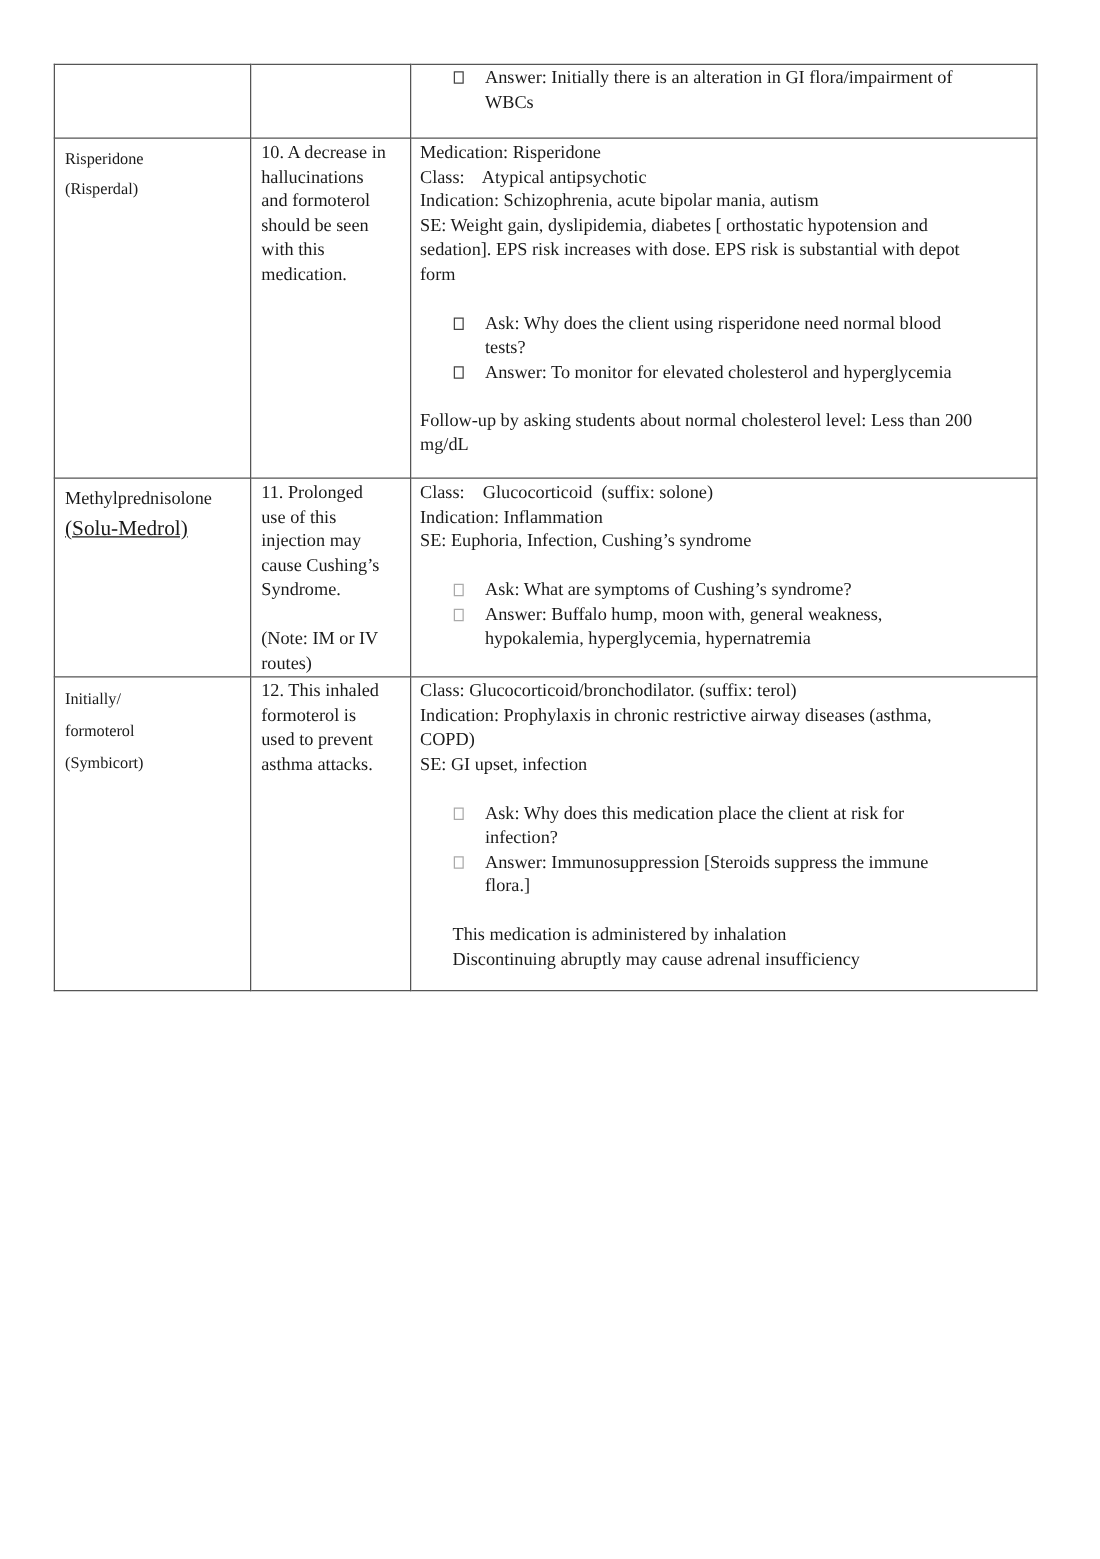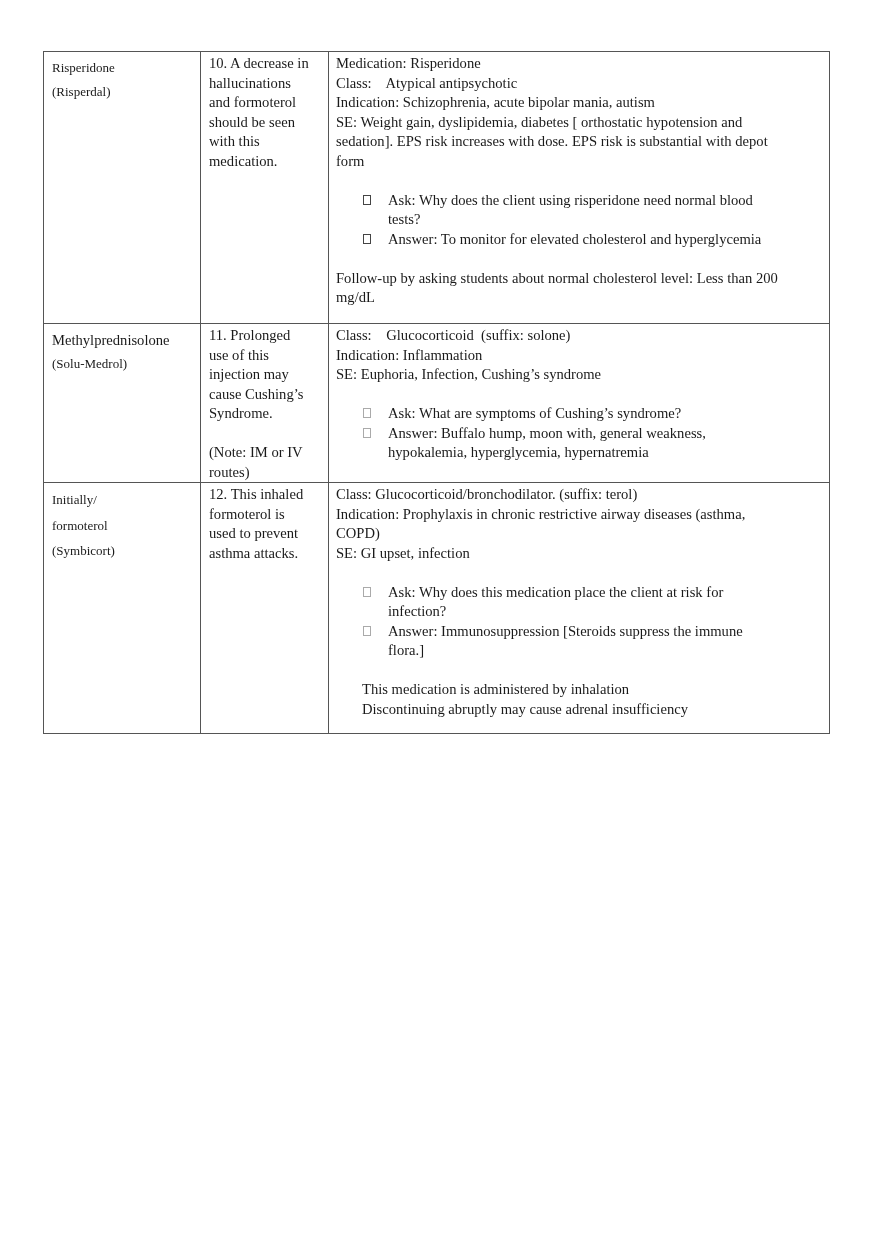--- a/index.html
+++ b/index.html
@@ -55,20 +55,35 @@
 <body>
 
 <table class="med-table">
   <colgroup>
       <col class="c1">
       <col class="c2">
       <col class="c3">
     </colgroup>
 
   <tbody>
+      <tr class="row0">
+    <td></td>
+    <td></td>
+    <td>
+      <div class="info" style="padding-top:1px;">
+        <ul class="bullets">
+          <li>
+            <span class="box"></span>
+            <span class="text">Answer: Initially there is an alteration in GI flora/impairment of</span>
+            <span class="text">WBCs</span>
+          </li>
+        </ul>
+      </div>
+    </td>
+  </tr>
 
   <tr class="row1">
     <td>
       <div class="drug">
         <span class="line">Risperidone</span>
         <span class="line">(Risperdal)</span>
       </div>
     </td>
     <td>
       <div class="q">
@@ -104,21 +119,21 @@
         <span class="line">Follow-up by asking students about normal cholesterol level: Less than 200</span>
         <span class="line">mg/dL</span>
       </div>
     </td>
   </tr>
 
   <tr class="row2">
     <td>
       <div class="drug small">
         <span class="line">Methylprednisolone</span>
-        <span class="line" style="font-size:13px;">(Solu-Medrol)</span>
+        <span class="line" style="font-size:17px;text-decoration:underline;">(Solu-Medrol)</span>
       </div>
     </td>
     <td>
       <div class="q">
         <span class="line">11. Prolonged</span>
         <span class="line">use of this</span>
         <span class="line">injection may</span>
         <span class="line">cause Cushing’s</span>
         <span class="line">Syndrome.</span>
         <div class="gap"></div>

